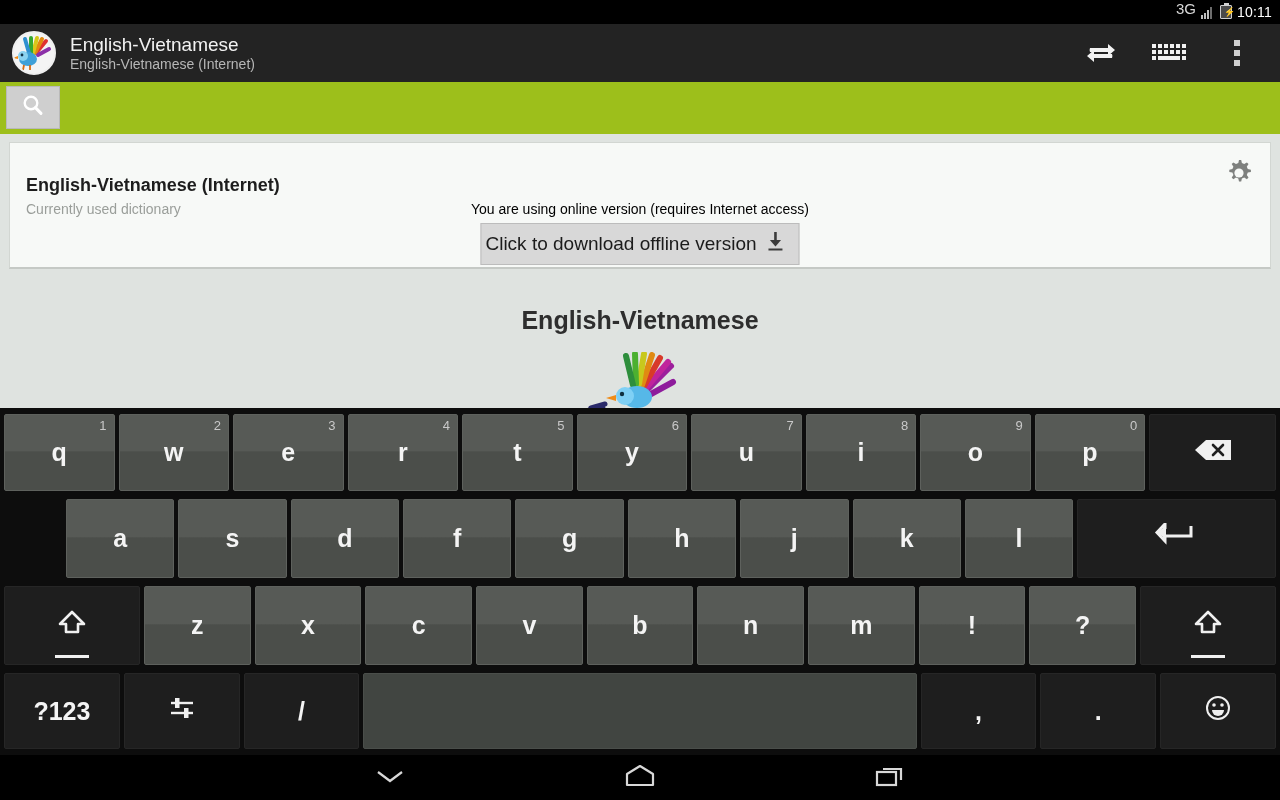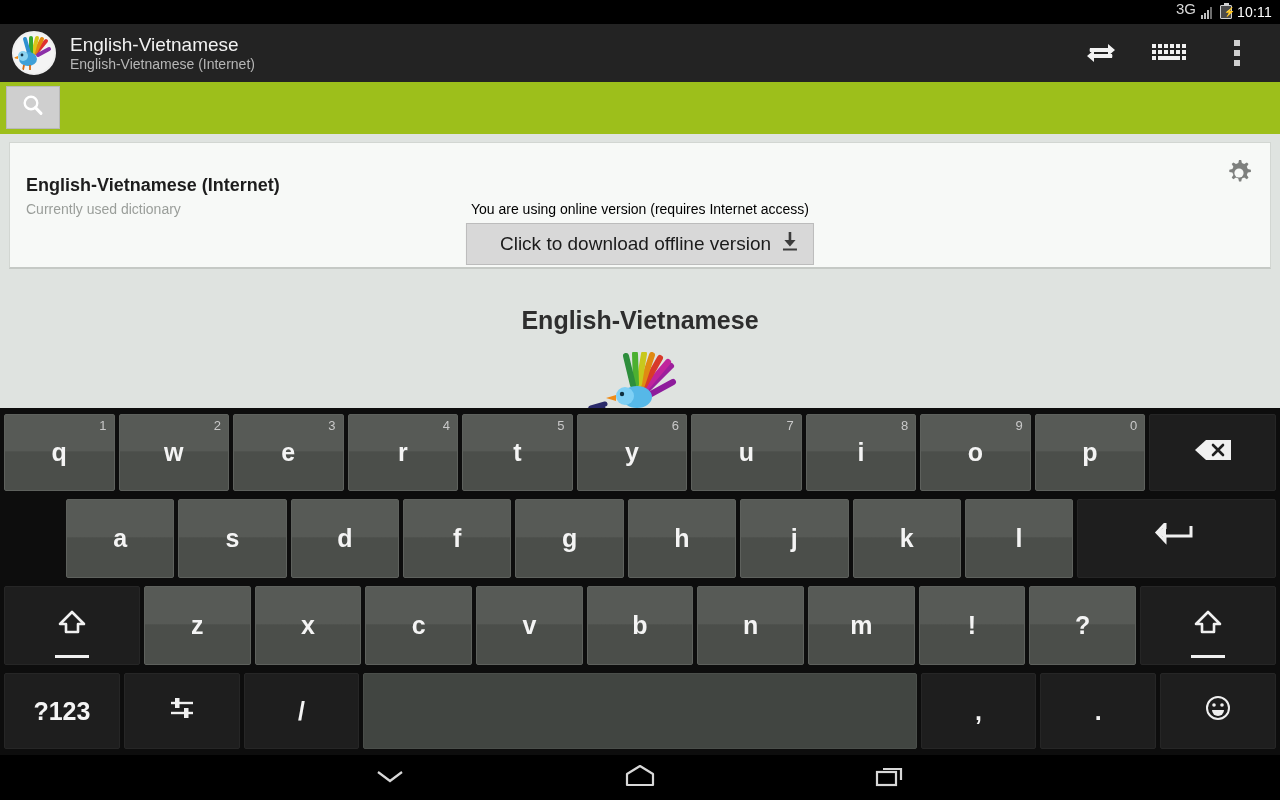--- a/index.html
+++ b/index.html
@@ -64,21 +64,21 @@
     position: absolute; top: 142px; left: 9px; width: 1262px; height: 127px;
     background: #f7f9f7; border: 1px solid #d2d6d2; border-bottom: 2px solid #c5c9c5;
   }
   .card-label { position: absolute; left: 16px; top: 12px; color: #9a9e9a; font-size: 14px; margin-top: 46px; }
   .card-title { position: absolute; left: 16px; top: 32px; color: #1d1d1d; font-size: 18px; font-weight: bold; }
   .gear { position: absolute; right: 14px; top: 13px; width: 34px; height: 34px; }
   .online-note { position: absolute; top: 58px; left: 0; width: 100%; text-align: center; color: #000000; font-size: 14px; }
   .dlbtn {
     position: absolute; top: 80px; left: 50%; transform: translateX(-50%);
     background: #d8d8d8; border: 1px solid #bcbcbc;
-    padding: 6px 14px 7px 33px; display: flex; align-items: center; gap: 10px;
+    padding: 6px 14px 7px 4px; display: flex; align-items: center; gap: 10px;
     color: #1b1b1b; font-size: 19px;
   }
 
   
   .content { position: absolute; top: 270px; left: 0; width: 1280px; height: 138px; background: #dfe3e0; }
   .content-title { text-align: center; margin-top: 36px; font-size: 25px; font-weight: bold; color: #2e2e2e; }
   .bird { position: absolute; left: 50%; transform: translateX(-50%); top: 82px; }
 
   
   .keyboard { position: absolute; top: 408px; left: 0; width: 1280px; height: 347px; background: #0d0d0d; }

